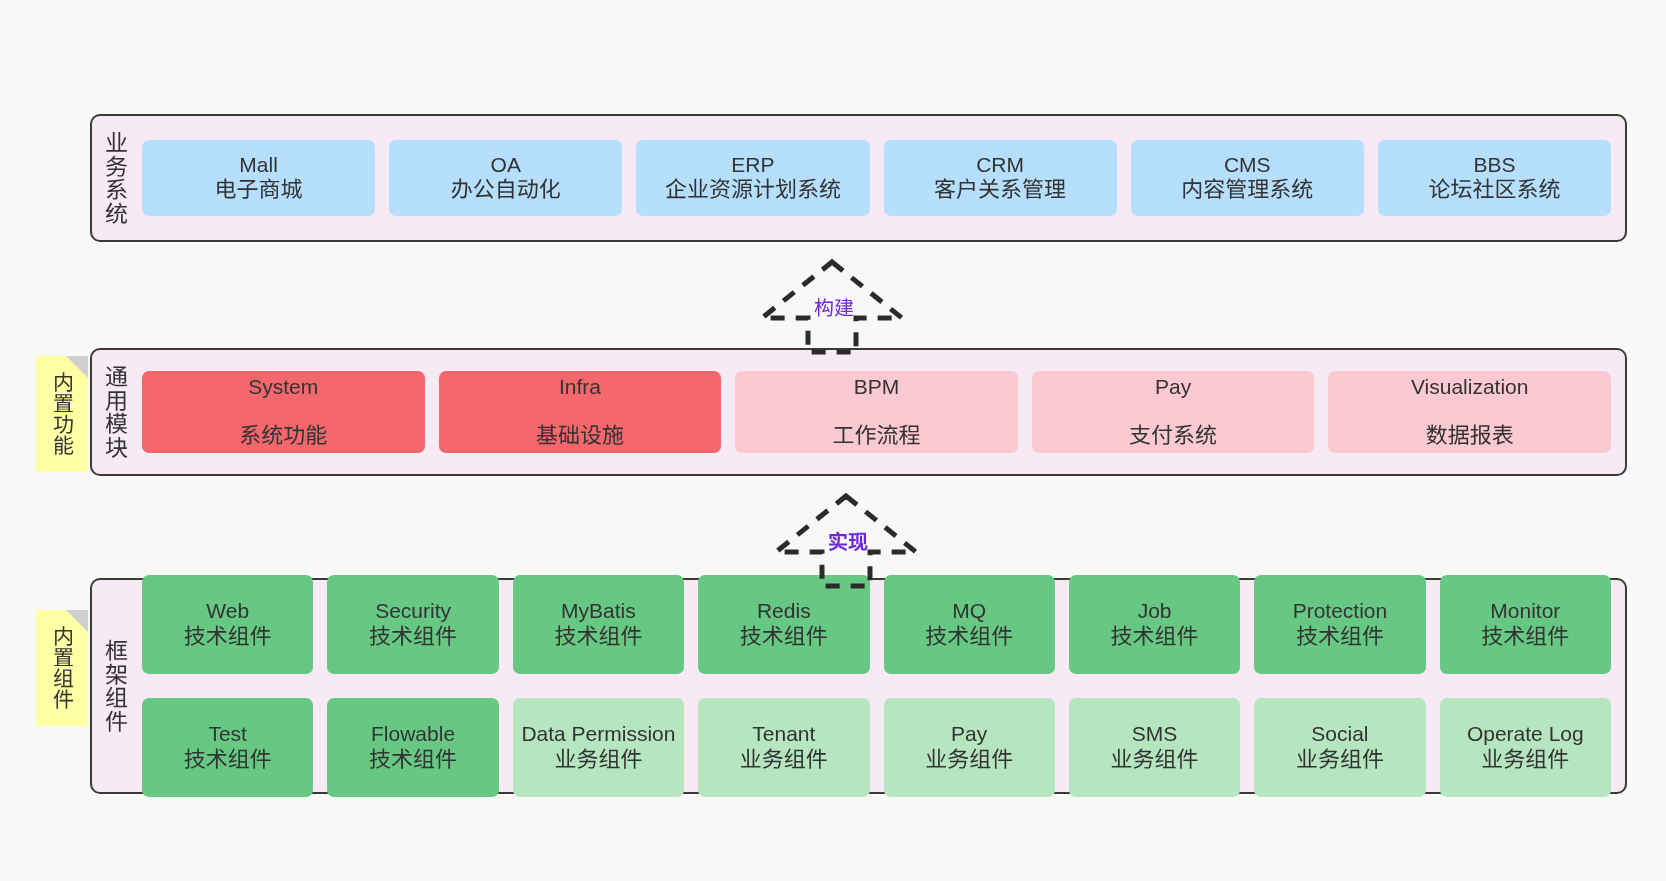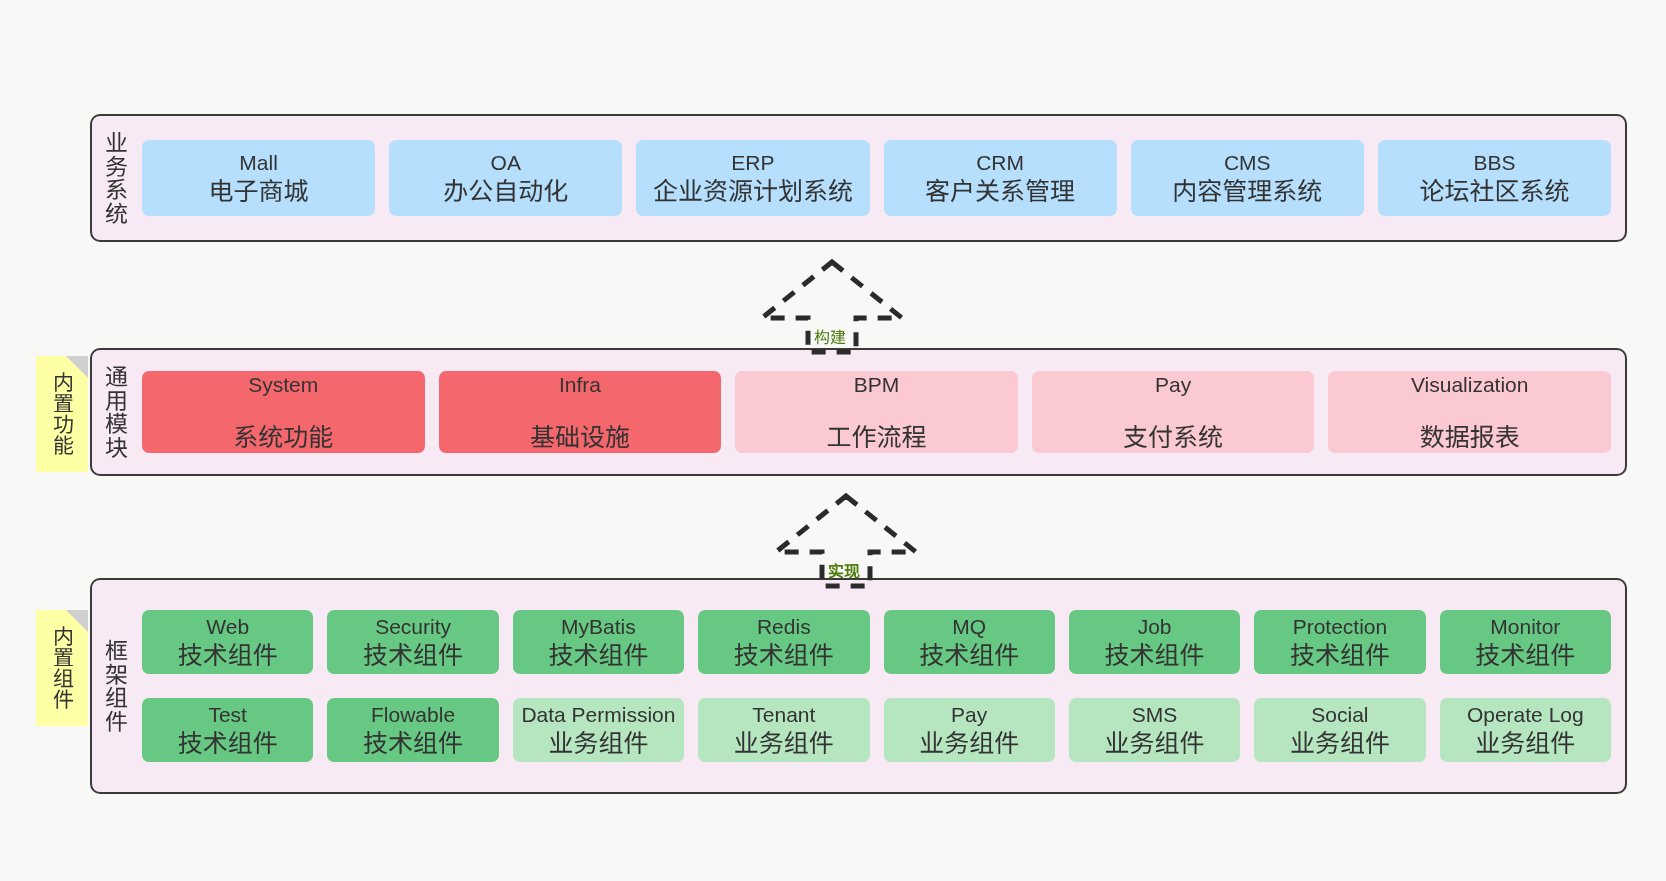--- a/index.html
+++ b/index.html
@@ -68,40 +68,40 @@
     flex-direction: column;
     align-items: center;
     justify-content: center;
     text-align: center;
     line-height: 1.22;
     padding: 4px 6px;
     color: #333333;
     user-select: none;
   }
   .node .t1 { font-size: 21px; }
-  .node .t2 { font-size: 25px; }
+  .node .t2 { font-size: 22px; }
 
   .blue   { background: #b5dffd; }
   .red    { background: #f4676c; }
   .pink   { background: #fbc9d1; }
   .green  { background: #66c882; }
   .lgreen { background: #b6e6bf; }
 
   
   #layer-business { left: 90px;  top: 114px; width: 1537px; height: 128px; }
   #layer-business .layer-body { padding-left: 6px; }
   #layer-business .node { height: 76px; }
 
   #layer-common   { left: 90px;  top: 348px; width: 1537px; height: 128px; }
   #layer-common .layer-body { padding-left: 6px; }
   #layer-common .node { height: 82px; gap: 24px; }
 
   #layer-framework{ left: 90px;  top: 578px; width: 1537px; height: 216px; }
   #layer-framework .layer-body { padding-left: 6px; }
-  #layer-framework .node { height: 64px; }
+  #layer-framework .node { height: 99px; }
 
   
   .sticky {
     position: absolute;
     width: 52px;
     background: #ffffa5;
     color: #333333;
     font-size: 21px;
     line-height: 1.1;
     display: flex;
@@ -126,26 +126,25 @@
   #sticky-framework { left: 36px; top: 610px; height: 116px; }
 
   
   .arrow {
     position: absolute;
     z-index: 3;
   }
   .arrow svg { display: block; overflow: visible; }
   .arrow-label {
     position: absolute;
-    font-size: 16px;
-    color: #4d7c0f;
+    font-size: 20px;
+    color: #6d28d9;
     background: transparent;
     white-space: nowrap;
     user-select: none;
-    margin-top: 32px;
   }
   #arrow-build      { left: 752px; top: 256px; }
   #arrow-build .arrow-label  { left: 62px; top: 36px; }
   #arrow-implement  { left: 766px; top: 490px; font-weight: bold; }
   #arrow-implement .arrow-label { left: 62px; top: 36px; }
 </style>
 </head>
 <body>
 
 <div id="canvas">

